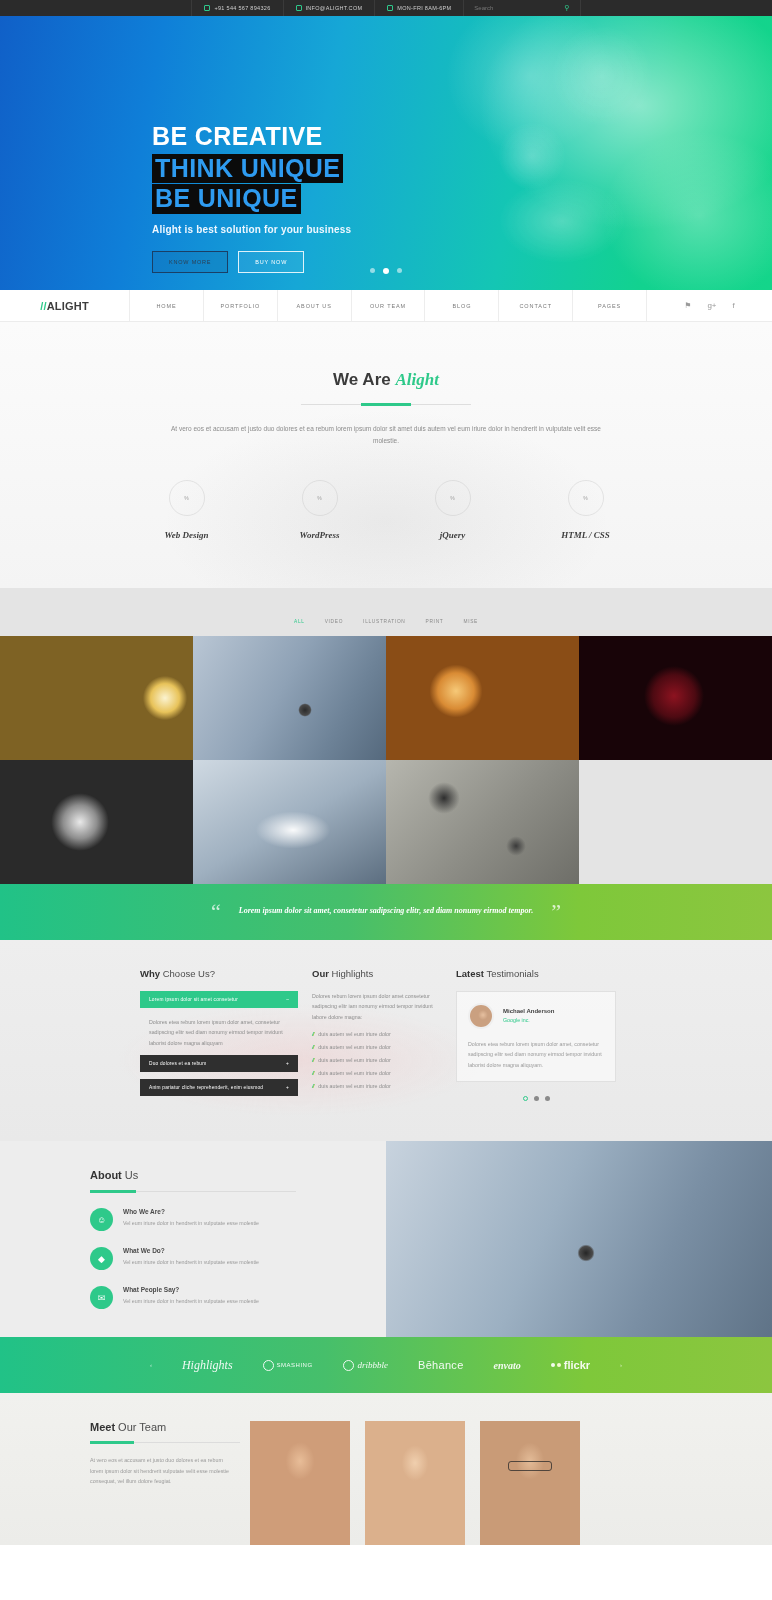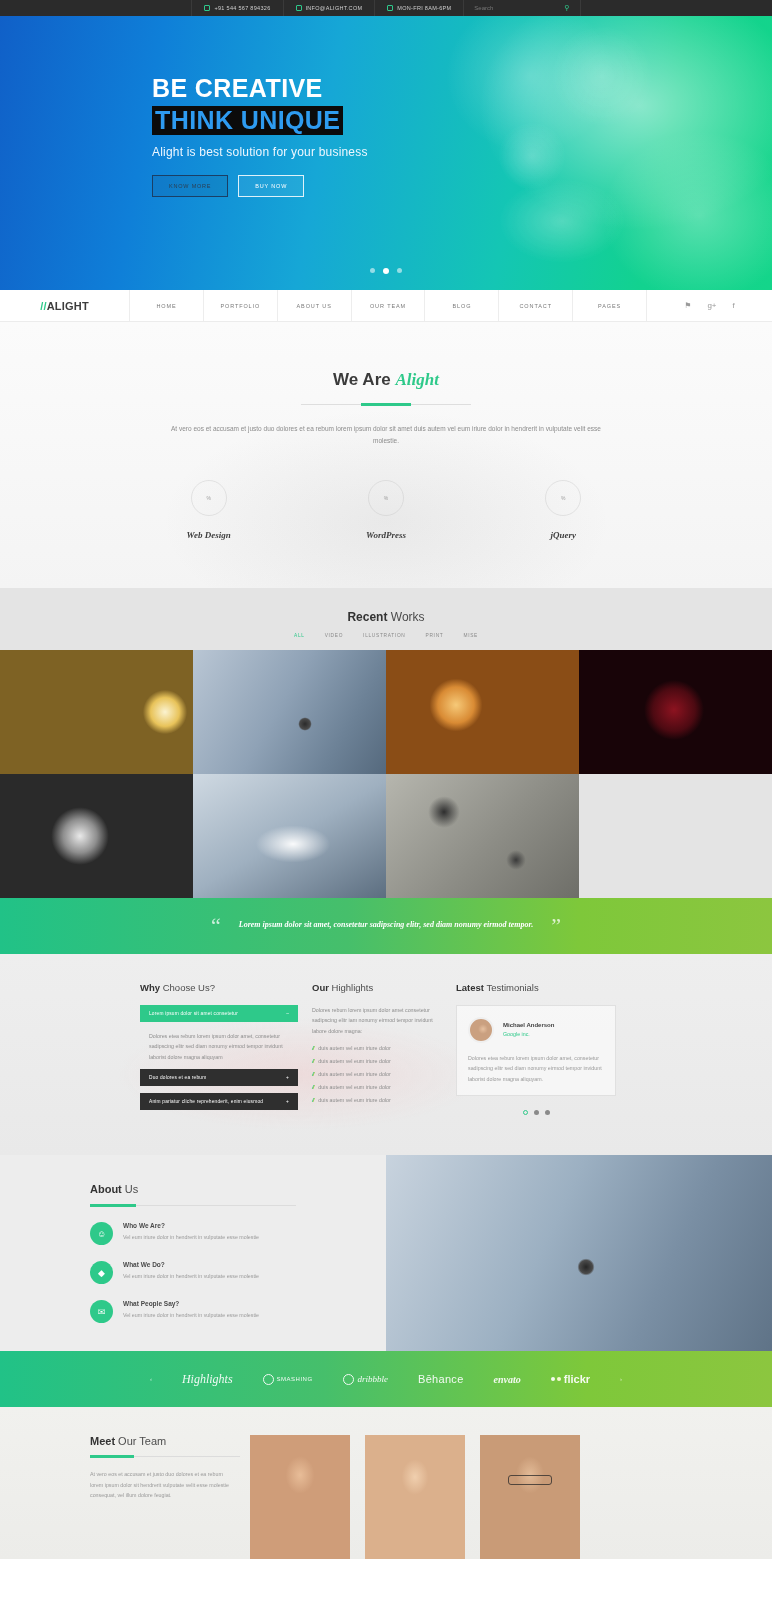--- a/index.html
+++ b/index.html
@@ -47,33 +47,33 @@
       linear-gradient(100deg,#1060c8 0%,#0f7fd8 20%,#16a7d6 42%,#14c6b4 66%,#12d28f 84%,#14d58a 100%);
   }
   .hero-face {
     position:absolute; right:30px; top:-10px; width:330px; height:300px;
     background:
       radial-gradient(circle 48px at 120px 150px, rgba(255,255,255,.28), rgba(255,255,255,0) 70%),
       radial-gradient(circle 70px at 190px 70px, rgba(255,255,255,.22), rgba(255,255,255,0) 72%),
       radial-gradient(ellipse 90px 60px at 150px 215px, rgba(255,255,255,.30), rgba(255,255,255,0) 70%);
     opacity:.9;
   }
-  .hero-inner { position:relative; padding:58px 13px 0 152px; }
+  .hero-inner { position:relative; padding:58px 13px 0 152px;margin-top:48px; }
   .hero-l1 {
     font-size:25px; font-weight:bold; color:#fff;
     letter-spacing:.4px; line-height:1.18;
   }
   .hero-l2, .hero-l3 {
     display:inline-block; background:#0b0b0b; color:#2e9bf0;
     font-size:25px; font-weight:bold; letter-spacing:.4px;
     line-height:1.18; padding:0 3px;
   }
   .hero-l2 { margin-top:2px; }
   .hero-l3 { margin-top:1px; }
-  .hero-sub { margin-top:10px; font-size:12px; color:#eef7ff; letter-spacing:.2px; }
+  .hero-sub { margin-top:10px; font-size:10px; color:#eef7ff; letter-spacing:.2px;font-weight:bold; }
   .hero-btns { margin-top:16px; display:flex; gap:10px; }
   .btn-hero {
     font-size:5.5px; letter-spacing:.8px; color:#fff;
     padding:7px 16px; border:1px solid rgba(255,255,255,.85);
     background:rgba(255,255,255,.06); cursor:pointer;
   }
   .btn-hero.solidborder { border-color:#1a3f66; color:#2c3f52; background:rgba(20,60,110,.12); }
   .hero-dots {
     position:absolute; bottom:16px; left:0; right:0;
     display:flex; justify-content:center; gap:8px;
@@ -330,20 +330,21 @@
       <input type="text" placeholder="Search" style="">
       <span class="search-glyph">⚲</span>
     </div>
   </div>
 
   <div class="hero">
     <div class="hero-face"></div>
     <div class="hero-inner">
       <div class="hero-l1">BE CREATIVE</div>
       <div><span class="hero-l2">THINK UNIQUE</span></div>
+      <div><span class="hero-l3">BE UNIQUE</span></div>
       <div class="hero-sub">Alight is best solution for your business</div>
       <div class="hero-btns">
         <button class="btn-hero solidborder">KNOW MORE</button>
         <button class="btn-hero">BUY NOW</button>
       </div>
     </div>
     <div class="hero-dots">
       <i></i>
       <i class="active"></i>
       <i></i>
@@ -380,25 +381,28 @@
         <div class="sname">Web Design</div>
       </div>
       <div class="skill">
         <div class="ring">%</div>
         <div class="sname">WordPress</div>
       </div>
       <div class="skill">
         <div class="ring">%</div>
         <div class="sname">jQuery</div>
       </div>
+      <div class="skill">
+        <div class="ring">%</div>
+        <div class="sname">HTML / CSS</div>
+      </div>
     </div>
   </div>
 
   <div class="works">
-    <h2><b>Recent</b><span> Works</span></h2>
     <div class="filters">
       <span class="active">ALL</span>
       <span>VIDEO</span>
       <span>ILLUSTRATION</span>
       <span>PRINT</span>
       <span>MISE</span>
     </div>
     <div class="grid">
       <div class="cell ph-car"></div>
       <div class="cell ph-coat"></div>

